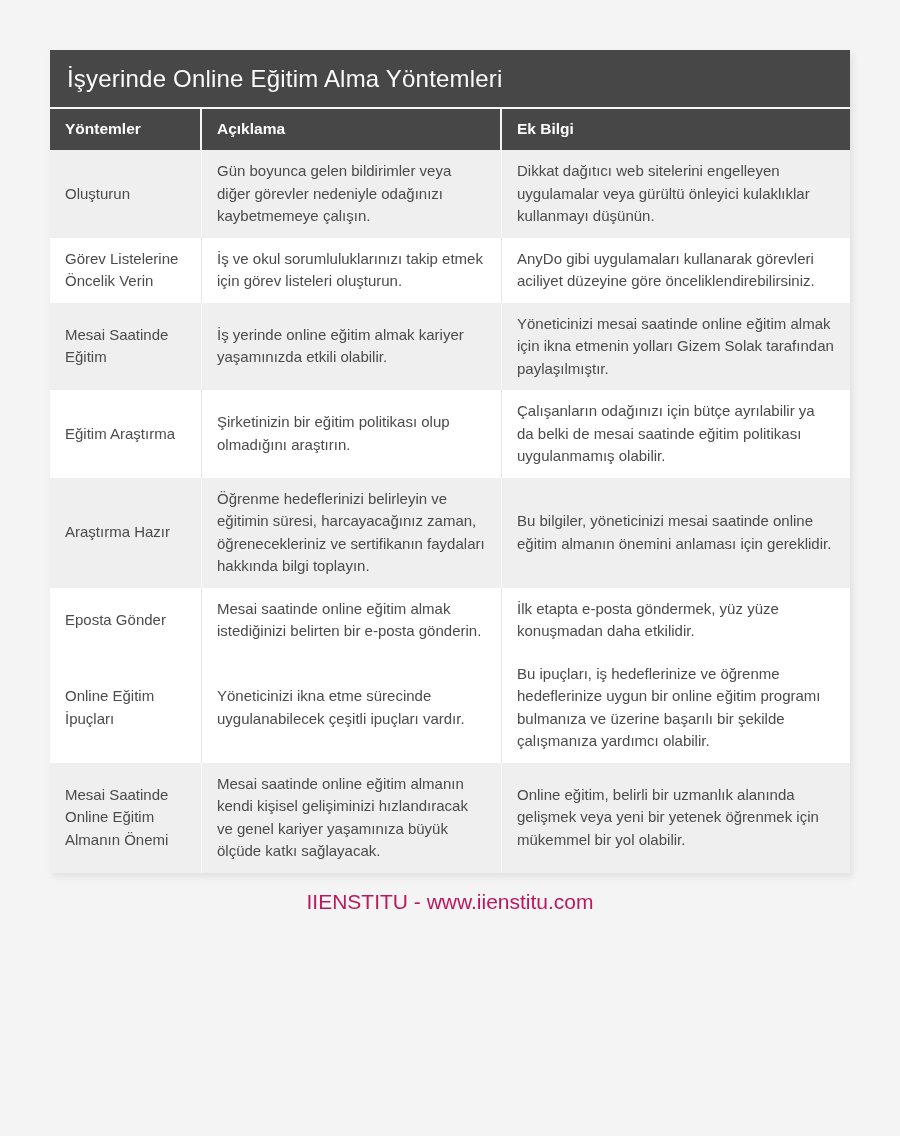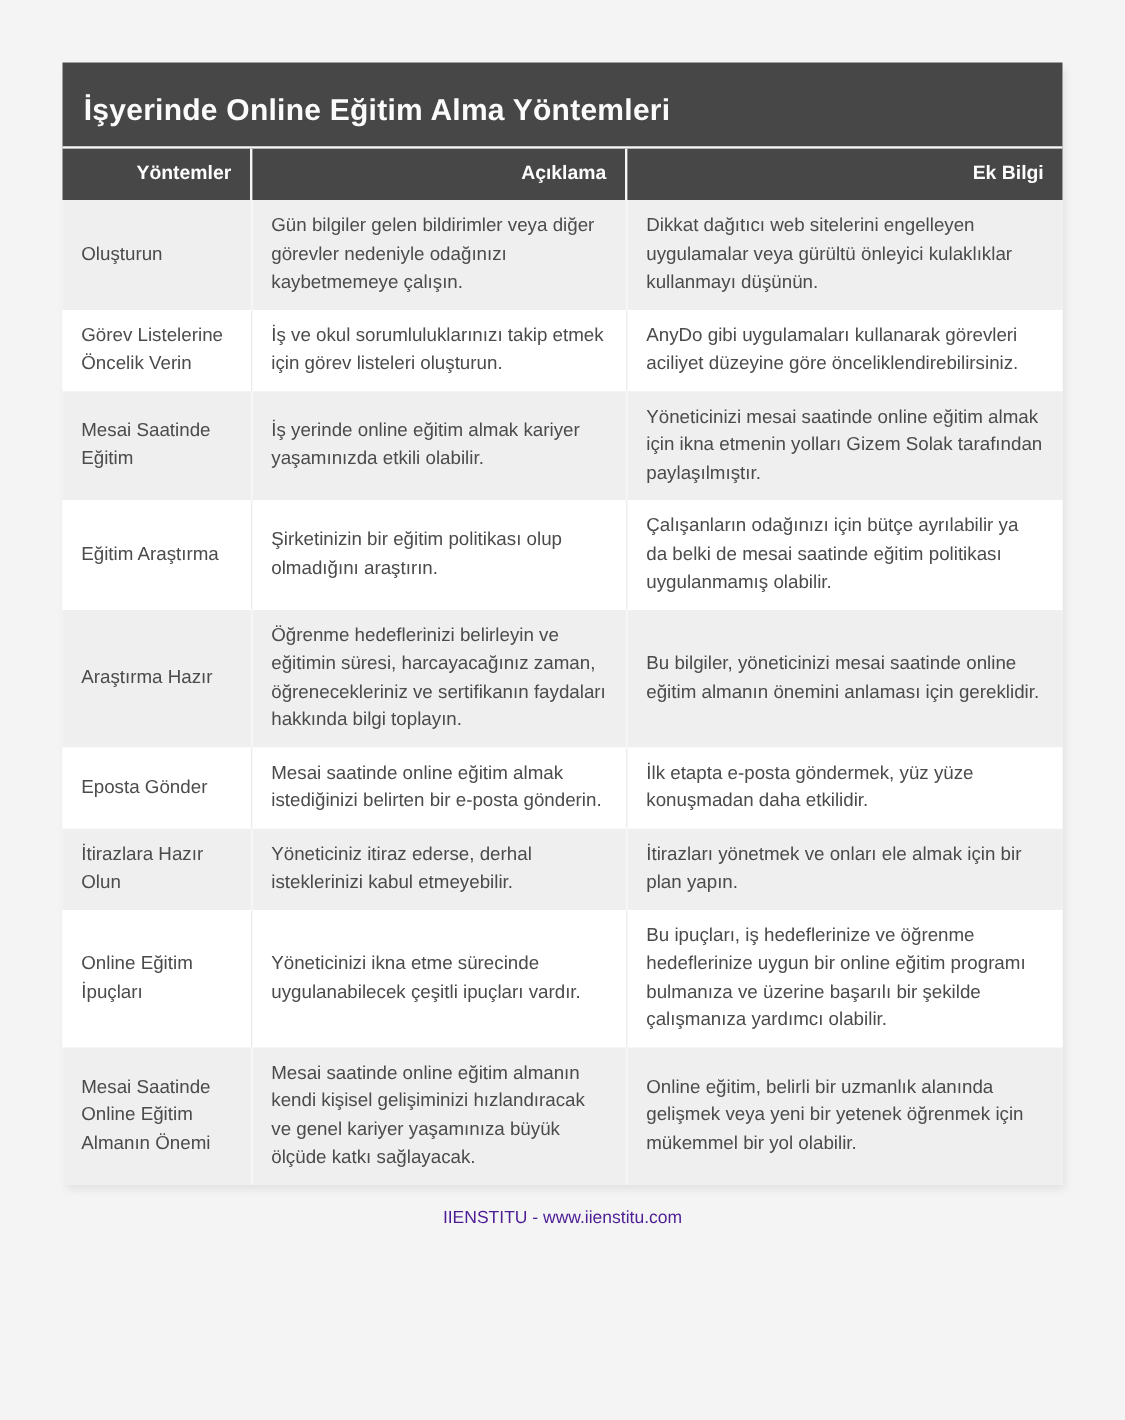--- a/index.html
+++ b/index.html
@@ -12,38 +12,38 @@
   .card {
     width: 800px;
     margin: 50px auto 0 auto;
     box-shadow: 3px 4px 7px rgba(0,0,0,0.08);
     background: #ffffff;
   }
   .title-bar {
     background: #474747;
     color: #fbfbfb;
     font-size: 24px;
-    font-weight: bold;
-    padding: 25px 17px 14px 17px;
+    font-weight: normal;
+    padding: 15px 17px 14px 17px;
     border-bottom: 2px solid #f6f6f6;
     letter-spacing: 0.2px;
   }
   table {
     width: 100%;
     border-collapse: separate;
     border-spacing: 0;
     table-layout: fixed;
   }
   col.c0 { width: 19%; }
   col.c1 { width: 37.5%; }
   col.c2 { width: 43.5%; }
   thead th {
     background: #474747;
     color: #fdfdfd;
-    text-align: right;
+    text-align: left;
     font-size: 15.5px;
     font-weight: bold;
     padding: 11px 15px 12px 15px;
     border-right: 2px solid #f6f6f6;
   }
   thead th:last-child { border-right: none; }
   tbody td {
     background: #ffffff;
     color: #4b4b4b;
     font-size: 15px;
@@ -54,22 +54,22 @@
     word-wrap: break-word;
   }
   tbody td:last-child { border-right: none; }
   tbody tr.alt td {
     background: #efefef;
     border-right-color: #fbfbfb;
   }
   .footer {
     margin-top: 17px;
     text-align: center;
-    color: #4c1d95;
-    font-size: 14px;
+    color: #be185d;
+    font-size: 21px;
   }
 </style>
 </head>
 <body>
 
 <div class="card">
   <div class="title-bar">İşyerinde Online Eğitim Alma Yöntemleri</div>
   <table>
     <colgroup>
       <col class="c0">
@@ -79,21 +79,21 @@
     <thead>
       <tr>
         <th>Yöntemler</th>
         <th>Açıklama</th>
         <th>Ek Bilgi</th>
       </tr>
     </thead>
     <tbody id="table-body">
         <tr class="alt">
           <td>Oluşturun</td>
-          <td>Gün bilgiler gelen bildirimler veya diğer görevler nedeniyle odağınızı kaybetmemeye çalışın.</td>
+          <td>Gün boyunca gelen bildirimler veya diğer görevler nedeniyle odağınızı kaybetmemeye çalışın.</td>
           <td>Dikkat dağıtıcı web sitelerini engelleyen uygulamalar veya gürültü önleyici kulaklıklar kullanmayı düşünün.</td>
         </tr>
         <tr>
           <td>Görev Listelerine Öncelik Verin</td>
           <td>İş ve okul sorumluluklarınızı takip etmek için görev listeleri oluşturun.</td>
           <td>AnyDo gibi uygulamaları kullanarak görevleri aciliyet düzeyine göre önceliklendirebilirsiniz.</td>
         </tr>
         <tr class="alt">
           <td>Mesai Saatinde Eğitim</td>
           <td>İş yerinde online eğitim almak kariyer yaşamınızda etkili olabilir.</td>
@@ -107,25 +107,20 @@
         <tr class="alt">
           <td>Araştırma Hazır</td>
           <td>Öğrenme hedeflerinizi belirleyin ve eğitimin süresi, harcayacağınız zaman, öğrenecekleriniz ve sertifikanın faydaları hakkında bilgi toplayın.</td>
           <td>Bu bilgiler, yöneticinizi mesai saatinde online eğitim almanın önemini anlaması için gereklidir.</td>
         </tr>
         <tr>
           <td>Eposta Gönder</td>
           <td>Mesai saatinde online eğitim almak istediğinizi belirten bir e-posta gönderin.</td>
           <td>İlk etapta e-posta göndermek, yüz yüze konuşmadan daha etkilidir.</td>
         </tr>
-        <tr class="alt">
-          <td>İtirazlara Hazır Olun</td>
-          <td>Yöneticiniz itiraz ederse, derhal isteklerinizi kabul etmeyebilir.</td>
-          <td>İtirazları yönetmek ve onları ele almak için bir plan yapın.</td>
-        </tr>
         <tr>
           <td>Online Eğitim İpuçları</td>
           <td>Yöneticinizi ikna etme sürecinde uygulanabilecek çeşitli ipuçları vardır.</td>
           <td>Bu ipuçları, iş hedeflerinize ve öğrenme hedeflerinize uygun bir online eğitim programı bulmanıza ve üzerine başarılı bir şekilde çalışmanıza yardımcı olabilir.</td>
         </tr>
         <tr class="alt">
           <td>Mesai Saatinde Online Eğitim Almanın Önemi</td>
           <td>Mesai saatinde online eğitim almanın kendi kişisel gelişiminizi hızlandıracak ve genel kariyer yaşamınıza büyük ölçüde katkı sağlayacak.</td>
           <td>Online eğitim, belirli bir uzmanlık alanında gelişmek veya yeni bir yetenek öğrenmek için mükemmel bir yol olabilir.</td>
         </tr>

